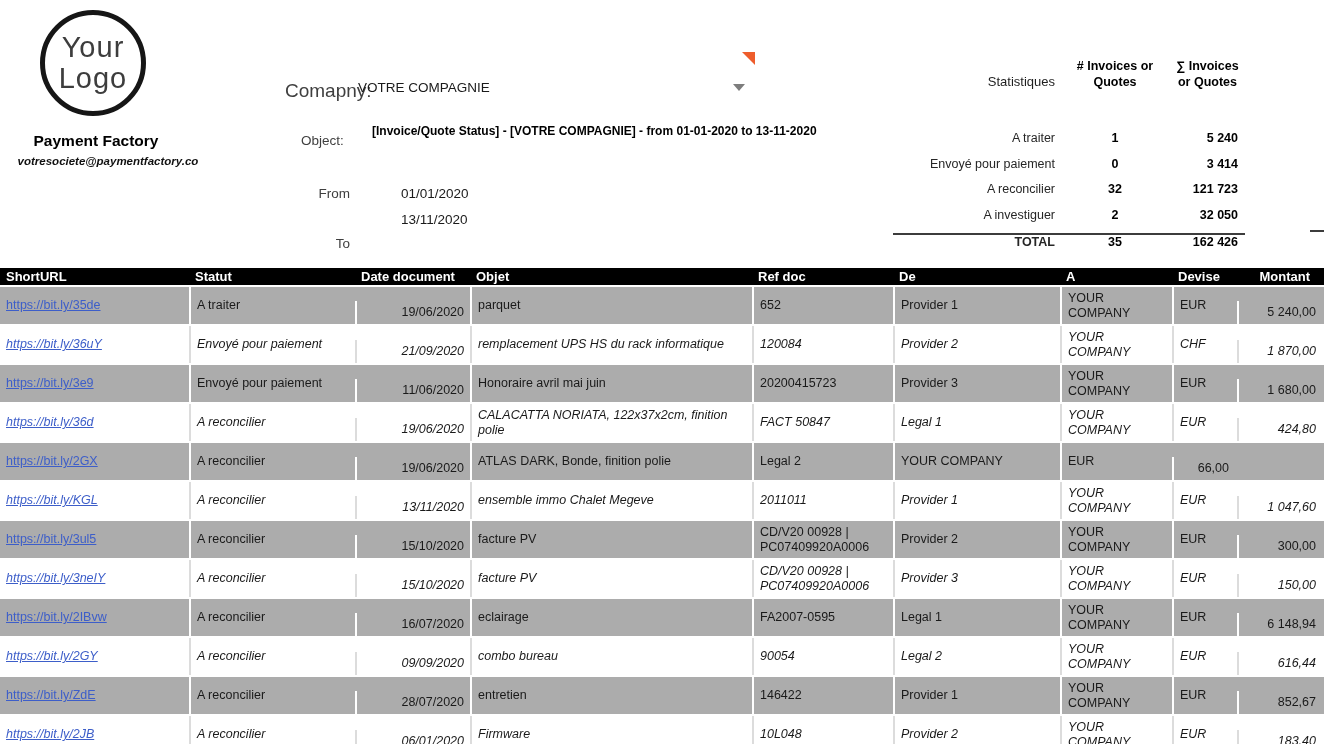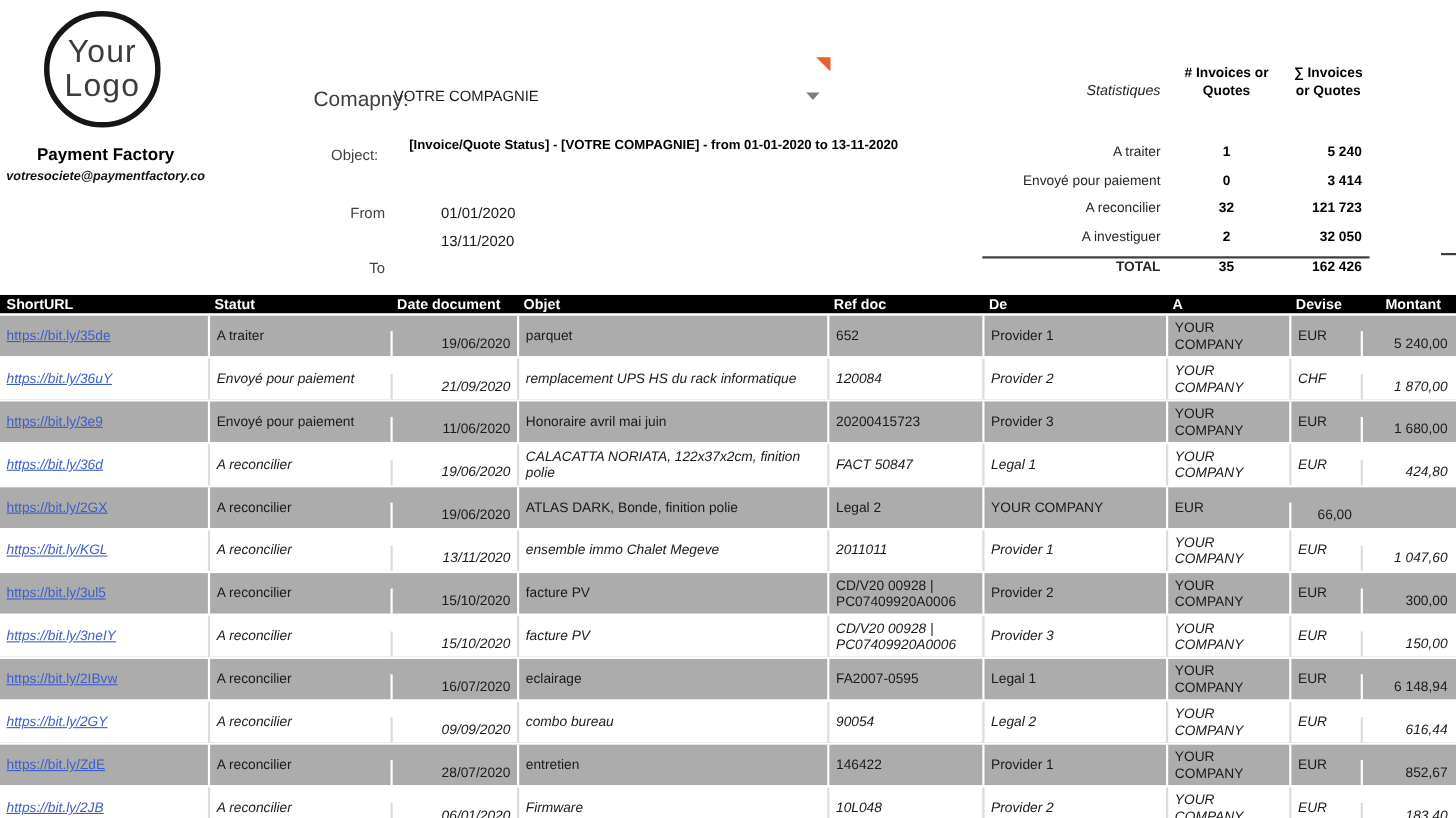--- a/index.html
+++ b/index.html
@@ -12,41 +12,41 @@
   .logo-circle{
     position:absolute;left:40px;top:10px;width:96px;height:96px;
     border:5px solid #161616;border-radius:50%;
     display:flex;flex-direction:column;align-items:center;justify-content:center;
     background:#fff;
   }
   .logo-line{font-size:29px;color:#3d3d3d;line-height:1.08;letter-spacing:1px;}
   .brand{position:absolute;left:0;top:132px;width:192px;text-align:center;
     font-weight:bold;font-size:15.5px;color:#000;}
   .email{position:absolute;left:0;top:155px;width:192px;text-align:center;
-    font-weight:bold;font-style:italic;font-size:11.5px;color:#111;}
+    font-weight:bold;font-style:italic;font-size:11.5px;color:#111;padding-left:12px;}
 
   
   .company-label{position:absolute;left:285px;top:80px;font-size:19px;color:#3f3f3f;}
   .company-value{position:absolute;left:358px;top:80px;font-size:13.5px;color:#1a1a1a;}
   .comment-flag{position:absolute;left:742px;top:52px;width:0;height:0;
     border-top:13px solid #ee5d2c;border-left:13px solid transparent;}
   .dd-arrow{position:absolute;left:733px;top:84px;width:0;height:0;cursor:pointer;
     border-left:6px solid transparent;border-right:6px solid transparent;border-top:7px solid #7d7d7d;}
   .object-label{position:absolute;left:301px;top:133px;font-size:13.5px;color:#3f3f3f;}
   .object-value{position:absolute;left:372px;top:118px;width:462px;
     font-weight:bold;font-size:12px;line-height:27px;color:#000000;}
   .ft-label{position:absolute;width:90px;text-align:right;font-size:13.5px;color:#3f3f3f;left:260px;}
   .ft-value{position:absolute;left:373px;font-size:13.5px;color:#1a1a1a;margin-left:28px;}
   .from-label{top:186px;} .from-value{top:186px;}
   .to-label{top:212px;margin-top:24px;} .to-value{top:212px;}
 
   
   .stats{position:absolute;left:893px;top:58px;width:352px;}
   .st-grid{display:grid;grid-template-columns:167px 110px 75px;}
-  .st-title{align-self:end;text-align:right;font-style:italic;font-size:13px;
+  .st-title{align-self:end;text-align:right;font-size:13px;
     padding-right:5px;padding-bottom:3px;color:#1f1f1f;}
   .st-h{text-align:center;font-weight:bold;font-size:12.5px;line-height:16px;
     align-self:end;padding-bottom:2px;color:#000;}
   .st-spacer{height:33px;}
   .st-rows{display:grid;grid-template-columns:167px 110px 75px;grid-auto-rows:25.8px;align-items:center;}
   .st-label{text-align:right;padding-right:5px;font-size:12.5px;color:#262626;}
   .st-count{text-align:center;font-weight:bold;font-size:12.5px;color:#000;}
   .st-sum{text-align:right;padding-right:7px;font-weight:bold;font-size:12.5px;color:#000;}
   .st-total{border-top:2px solid #3c3c3c;font-weight:bold;}
   .edge-line{position:absolute;left:1310px;top:230px;width:14px;height:2px;background:#3c3c3c;}

